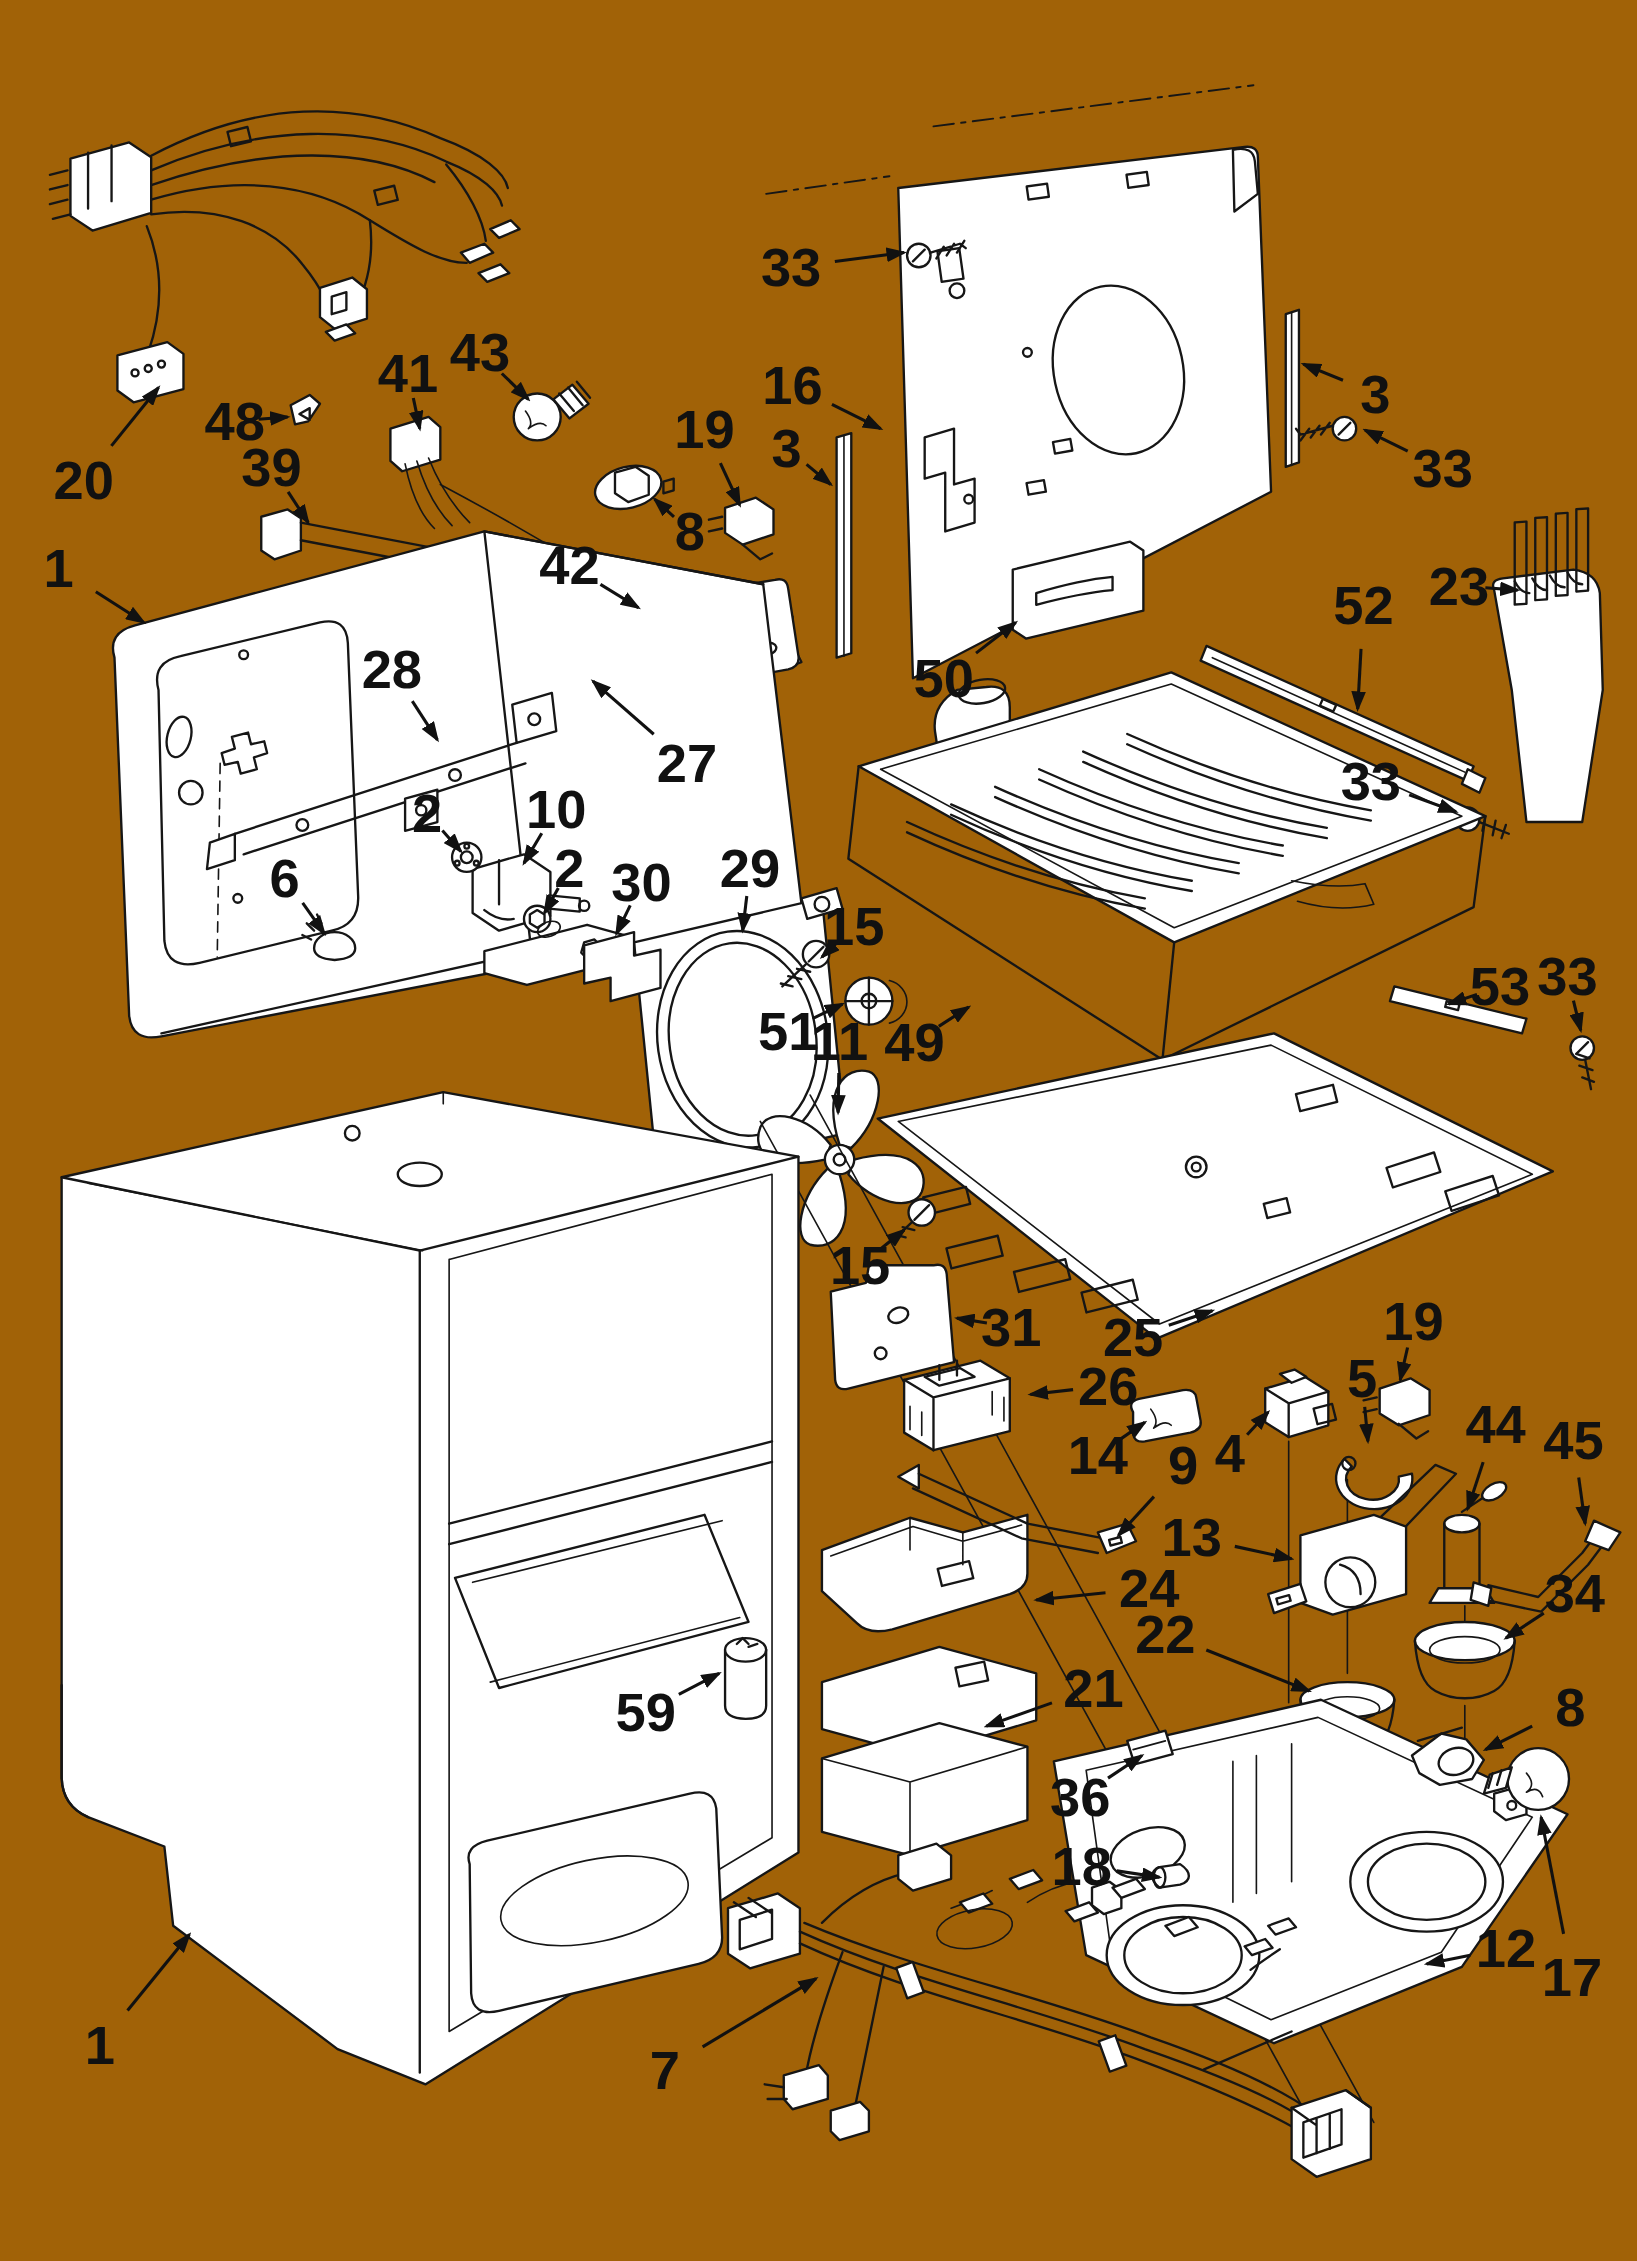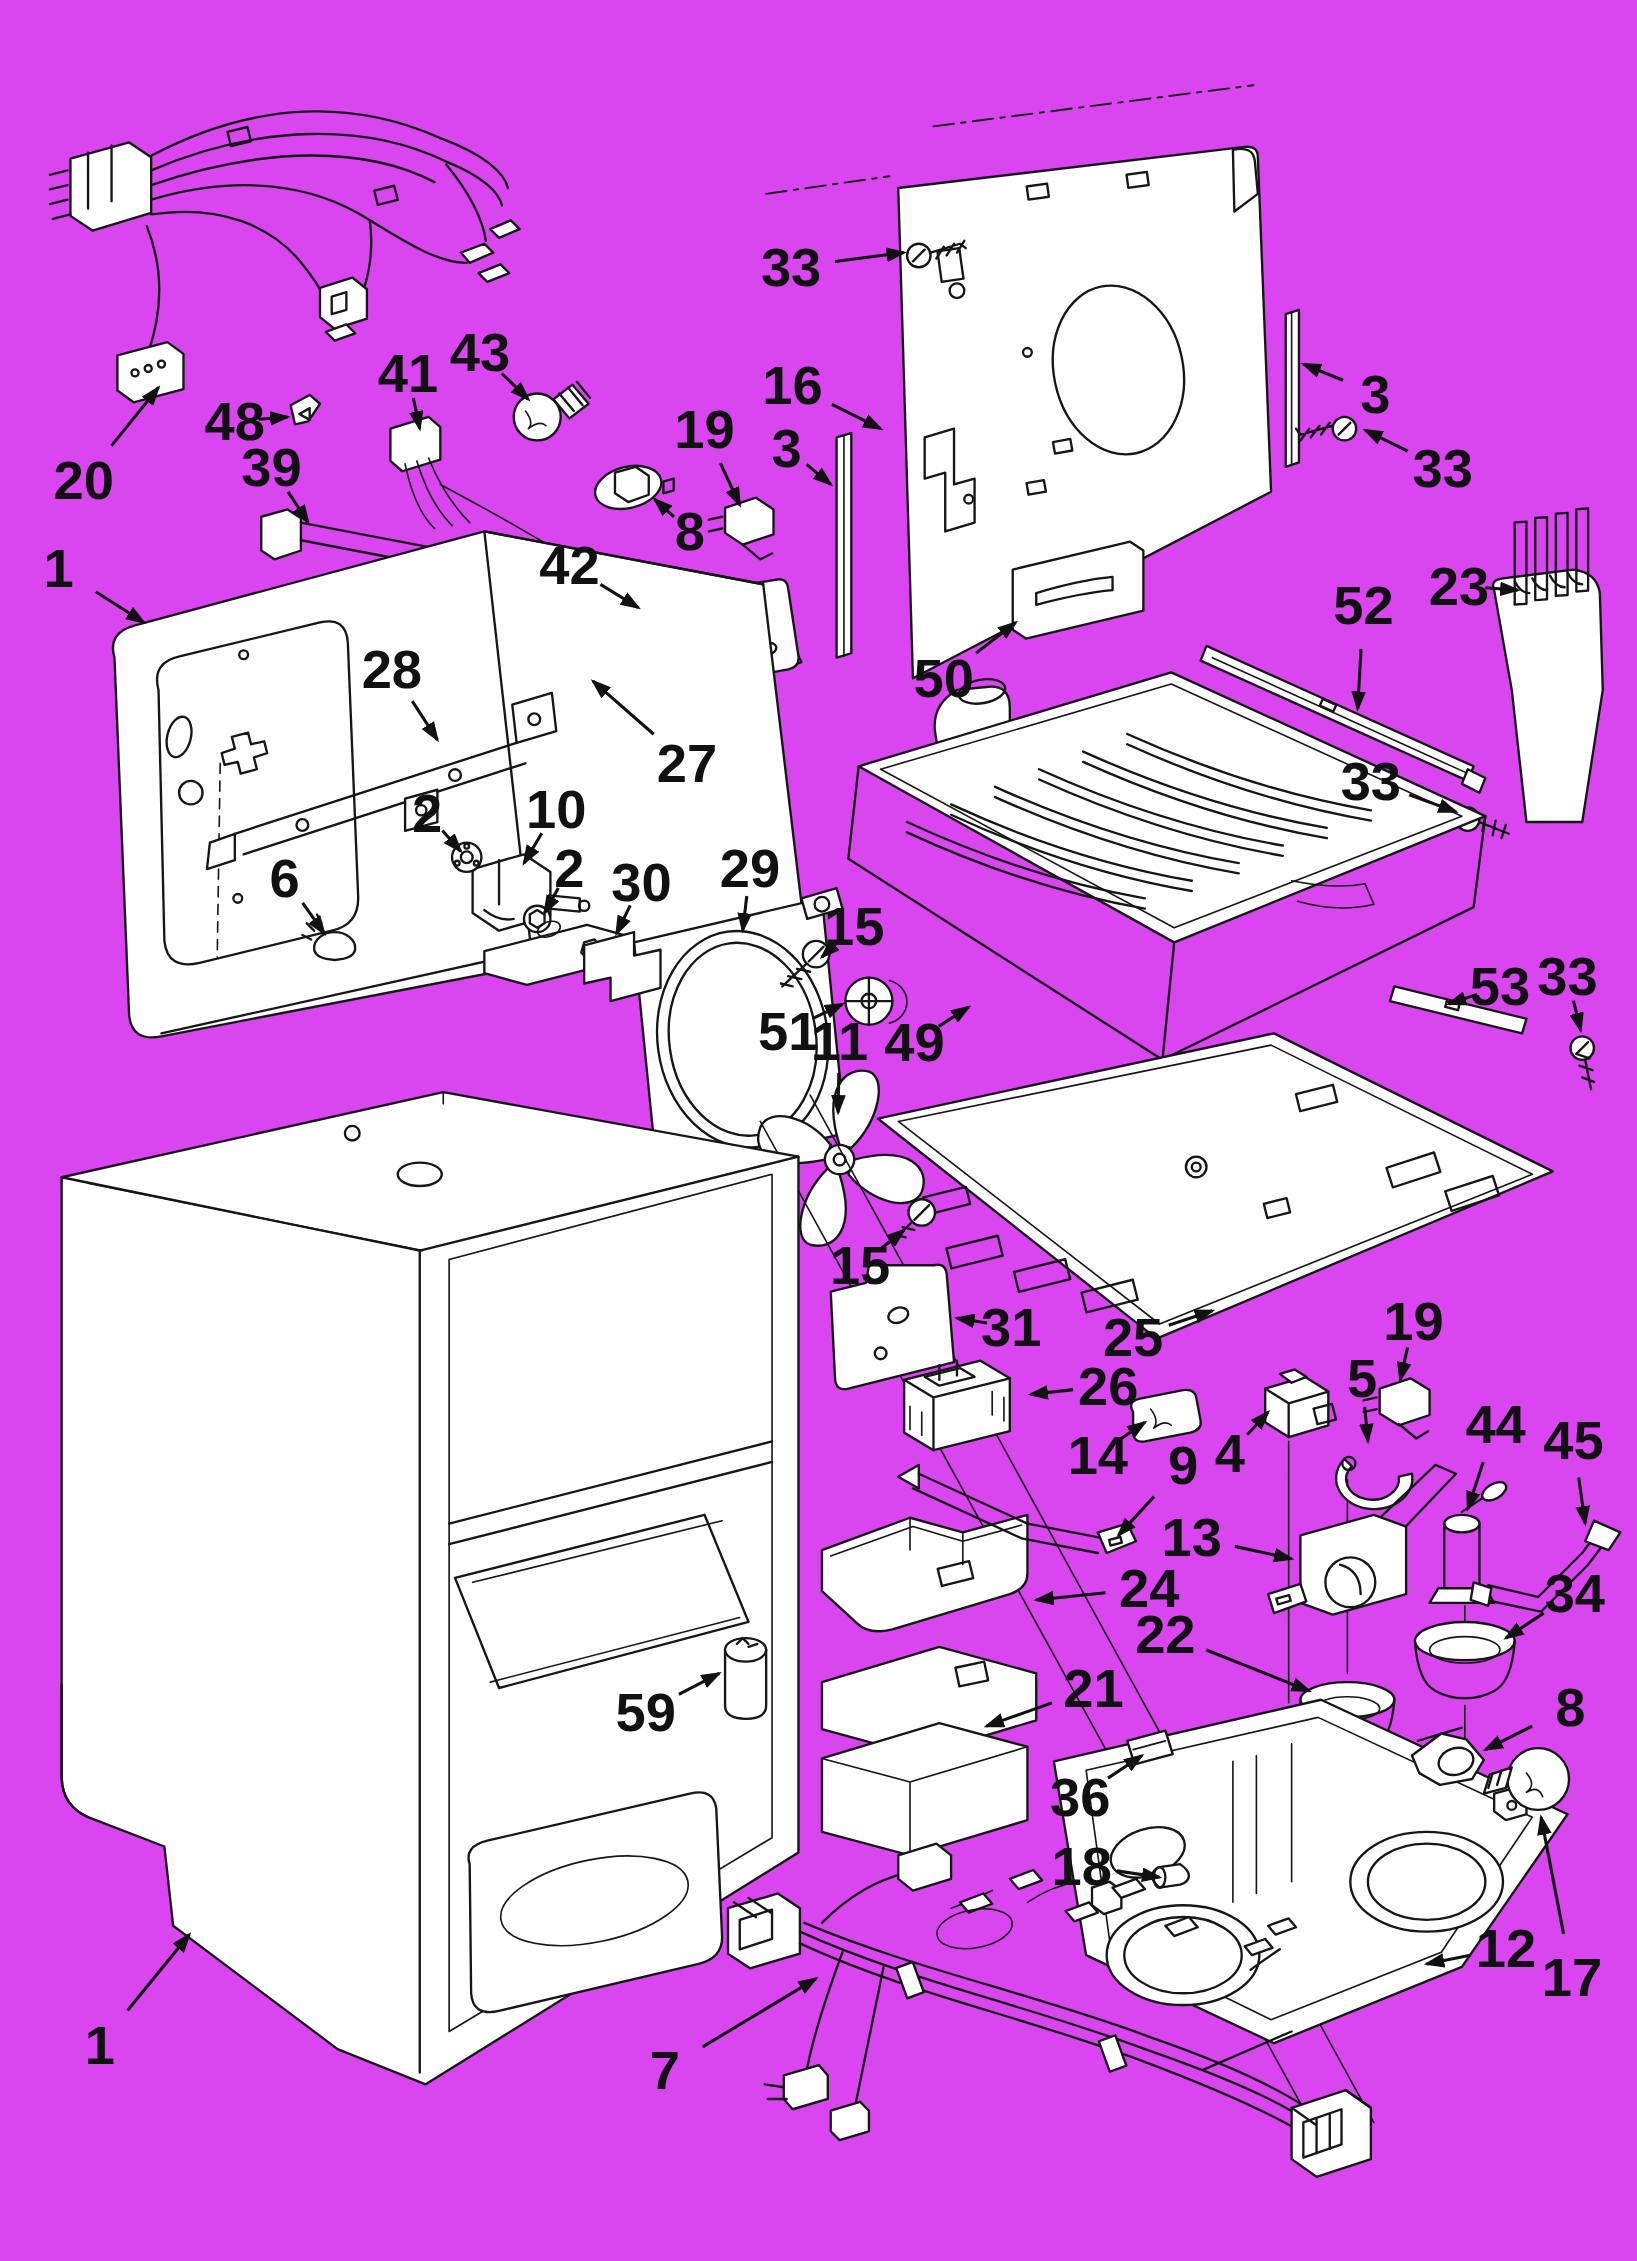--- a/index.html
+++ b/index.html
@@ -1,16 +1,16 @@
 <!DOCTYPE html>
 <html style="font-size:7.8px"><head>
 <meta charset="utf-8">
 <style>
   html,body{margin:0;padding:0;background:#fff;}
-  .page{position:relative;width:1638px;height:2261px;background:#d946ef;overflow:hidden;}
+  .page{position:relative;width:1638px;height:2261px;background:#a16207;overflow:hidden;}
   .stage{position:absolute;left:0;top:0;width:546px;height:754px;transform:scale(3);transform-origin:0 0;}
   svg{position:absolute;left:0;top:0;}
   .lineart path,.lineart rect,.lineart circle,.lineart ellipse,.lineart line,.lineart polyline,.lineart polygon{
     stroke:#161616;fill:none;stroke-width:1.6;stroke-linejoin:round;stroke-linecap:round;}
   .lineart .fw{fill:#ffffff;}
   .lineart .thin{stroke-width:1.1;}
   .lineart .dashdot{stroke-dasharray:14 5 3 5;stroke-width:1.3;}
   .callouts text{font-family:"Liberation Sans","DejaVu Sans",sans-serif;font-weight:700;font-size:37px;fill:#111;text-anchor:middle;}
   .callouts line{stroke:#111;stroke-width:2.1;}
 </style>

